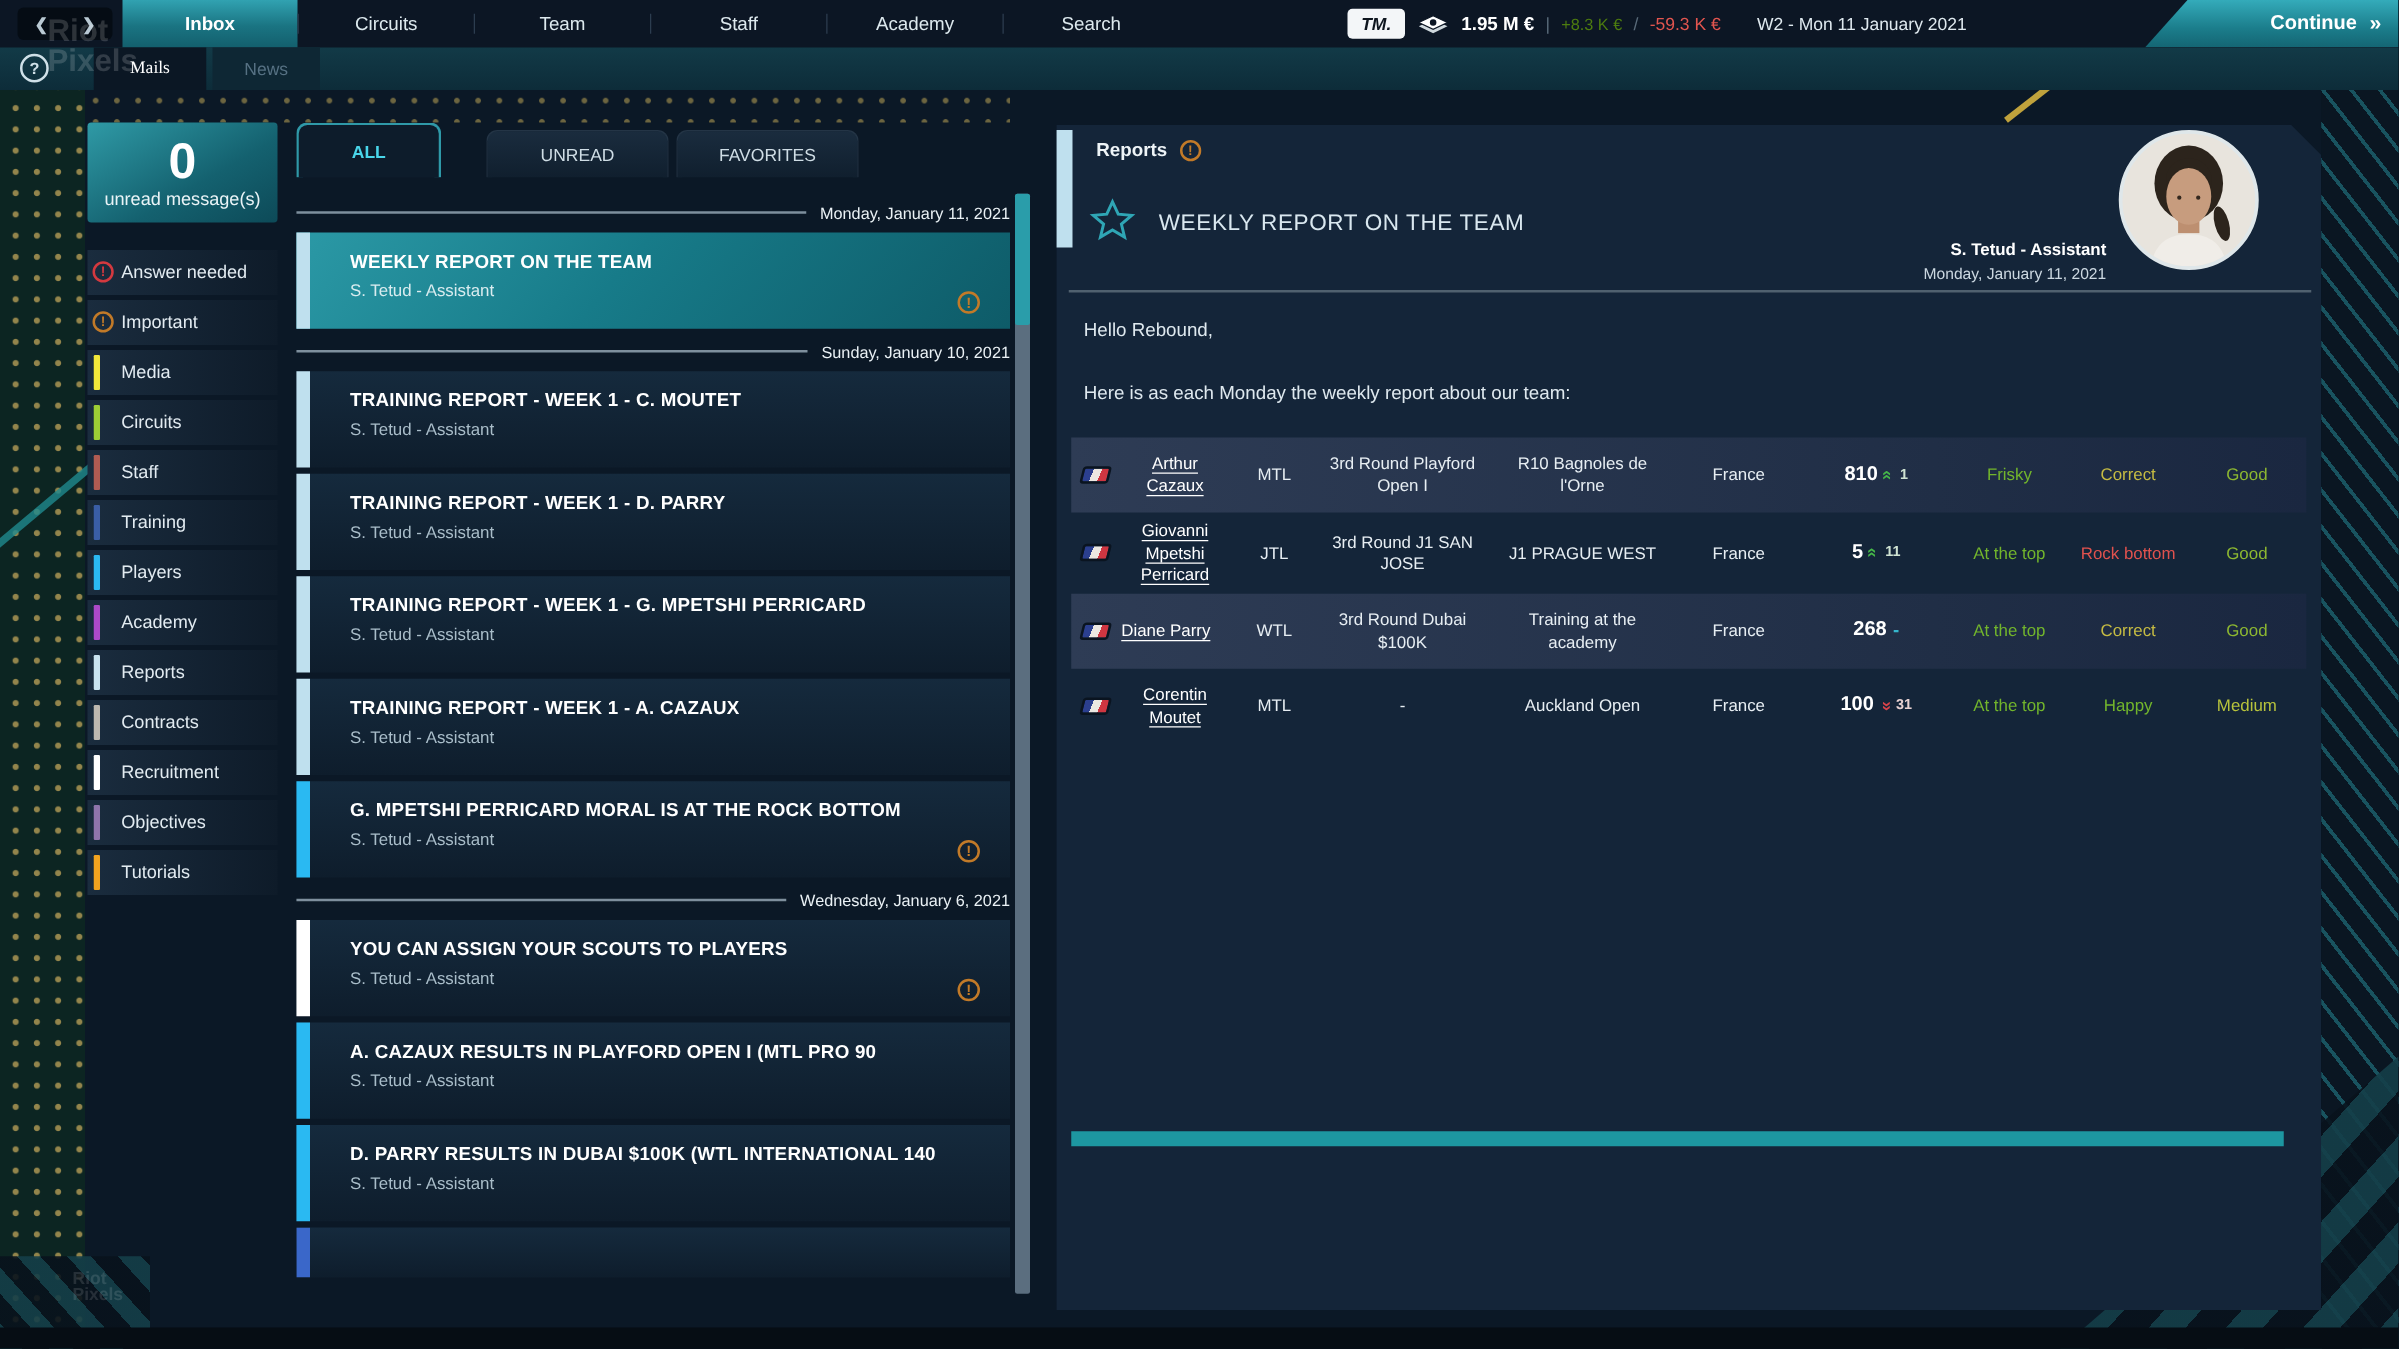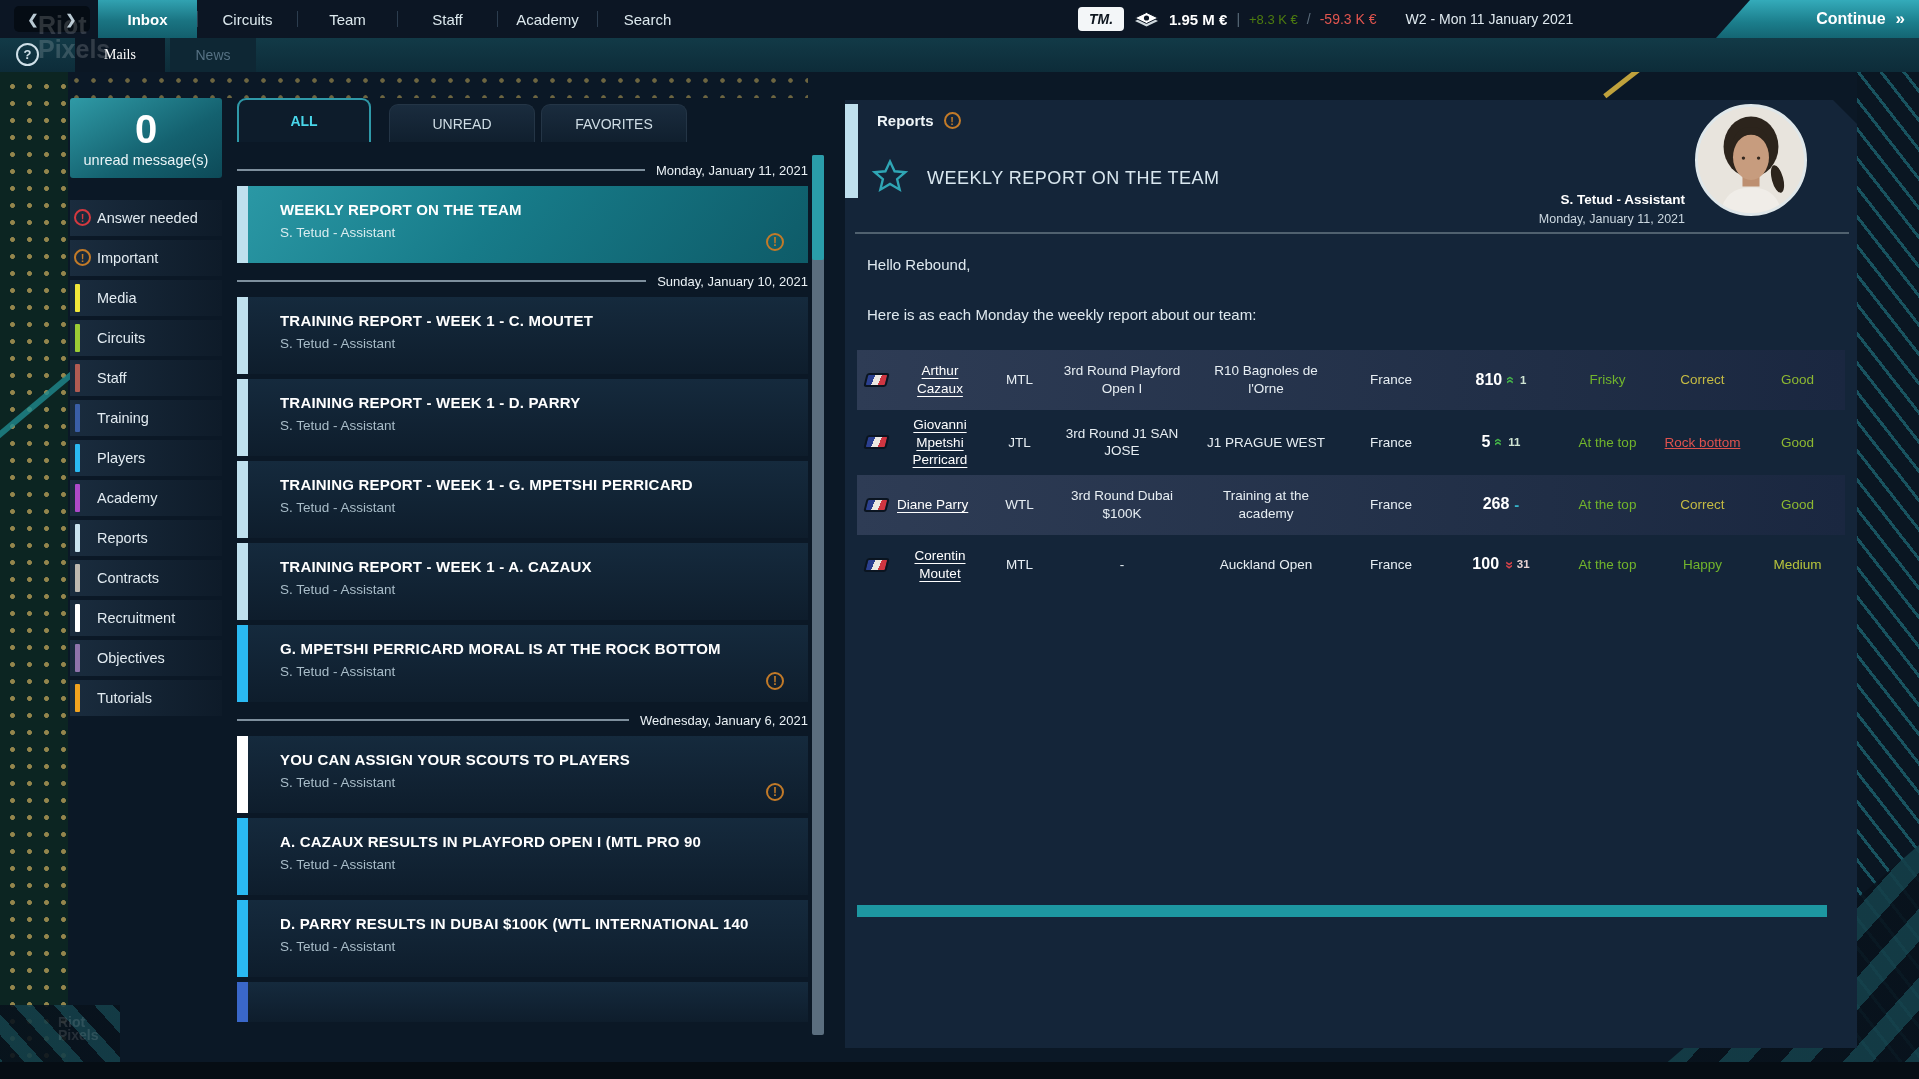--- a/index.html
+++ b/index.html
@@ -6,21 +6,21 @@
   *{box-sizing:border-box;font-family:"Liberation Sans",sans-serif;}
   .stage{position:relative;width:1919px;height:1079px;overflow:hidden;background:#0a1622;}
 
   
   .topbar{position:absolute;left:0;top:0;width:1919px;height:38px;background:#0c1624;}
   .navbox{position:absolute;left:14px;top:6px;width:76px;height:26px;background:#050c14;border-radius:5px;display:flex;align-items:center;justify-content:space-around;}
   .navchev{color:#b9c9d3;font-size:13px;font-weight:bold;cursor:pointer;padding:0 6px;}
   .topbar-tabs{position:absolute;left:98px;top:0;height:38px;display:flex;align-items:stretch;}
   .top-tab{display:flex;align-items:center;justify-content:center;color:#dde9ee;font-size:15px;cursor:pointer;}
   .top-tab:nth-of-type(1){width:110px;}
-  .topbar-tabs .top-tab{width:99px;}
+  .topbar-tabs .top-tab{width:140px;}
   .top-tab.active{background:linear-gradient(180deg,#31a2b1 0%,#1a7482 55%,#135f6d 100%);color:#fff;font-weight:bold;}
   .tab-sep{width:1px;height:16px;background:#2c3d4f;align-self:center;}
   .money-cluster{position:absolute;left:1078px;top:0;height:38px;display:flex;align-items:center;gap:9px;}
   .tm-box{background:#f3f6f8;color:#0e161f;font-weight:800;font-style:italic;font-size:14px;border-radius:4px;width:46px;height:24px;display:flex;align-items:center;justify-content:center;}
   .balance{color:#ffffff;font-size:15px;font-weight:bold;}
   .msep{color:#5a6b7a;font-size:14px;}
   .gain{color:#4d7c0f;font-size:13px;}
   .loss{color:#e2554f;font-size:14px;}
   .topdate{color:#dfe9ef;font-size:14px;margin-left:20px;}
   .continue{position:absolute;right:0;top:0;width:203px;height:38px;clip-path:polygon(34px 0,100% 0,100% 100%,0 100%);background:linear-gradient(180deg,#34abba 0%,#1b7d8b 60%,#146573 100%);display:flex;align-items:center;justify-content:flex-end;padding-right:16px;gap:10px;cursor:pointer;}
@@ -60,21 +60,21 @@
   .unread-count{color:#fff;font-size:40px;font-weight:bold;line-height:1;}
   .unread-label{color:#eaf4f7;font-size:14.5px;margin-top:3px;}
   .cats{position:absolute;left:70px;top:200px;width:152px;}
   .cat-row{position:relative;height:36px;margin-bottom:4px;background:linear-gradient(90deg,#1a2c3e 0%,#0e1b29 100%);display:flex;align-items:center;cursor:pointer;}
   .cat-bar{position:absolute;left:5px;top:4px;width:5px;height:28px;border-radius:1px;}
   .cat-icon{position:absolute;left:4px;top:9px;width:17px;height:17px;border:2px solid;border-radius:50%;font-size:11px;font-weight:bold;display:flex;align-items:center;justify-content:center;}
   .cat-label{margin-left:27px;color:#e2ebf1;font-size:14.5px;}
 
   
   .mtab{position:absolute;display:flex;align-items:center;justify-content:center;font-size:14px;cursor:pointer;border-radius:9px 9px 0 0;}
-  .mtab.all{left:237px;top:98px;width:134px;height:44px;border:2px solid #2f99a8;border-bottom:none;color:#49d6ea;font-weight:bold;background:rgba(18,38,54,.35);}
+  .mtab.all{left:237px;top:98px;width:116px;height:44px;border:2px solid #2f99a8;border-bottom:none;color:#49d6ea;font-weight:bold;background:rgba(18,38,54,.35);}
   .mtab.unread{left:389px;top:104px;width:146px;height:38px;background:linear-gradient(180deg,#1a2c3e,#101f2e);color:#cfdde5;border:1px solid #243546;border-bottom:none;}
   .mtab.favorites{left:541px;top:104px;width:146px;height:38px;background:linear-gradient(180deg,#1a2c3e,#101f2e);color:#cfdde5;border:1px solid #243546;border-bottom:none;}
   .mail-list{position:absolute;left:237px;top:158px;width:571px;height:892px;overflow:hidden;}
   .mdivider{display:flex;align-items:center;height:20px;margin:8px 0 6px 0;}
   .mdivider:first-child{margin-top:2px;}
   .dline{flex:1;height:2px;background:#7e8f9d;}
   .dtext{margin-left:11px;color:#eaf1f5;font-size:13px;white-space:nowrap;}
   .mitem{position:relative;height:77px;margin-bottom:5px;background:linear-gradient(180deg,#152a3d 0%,#0e1d2c 100%);cursor:pointer;}
   .mitem.selected{background:linear-gradient(130deg,#2b99a6 0%,#177b89 45%,#0e5b68 100%);}
   .mitem.partial{height:40px;overflow:hidden;margin-bottom:0;}
@@ -377,21 +377,21 @@
             <div class="td">JTL</div>
             <div class="td">3rd Round J1 SAN JOSE</div>
             <div class="td">J1 PRAGUE WEST</div>
             <div class="td">France</div>
             <div class="td rank-cell">
               <span class="rankv">5</span>
               <span class="rchev up">«</span>
               <span class="rchange upc">11</span>
             </div>
             <div class="td status" style="color: rgb(114, 181, 44);">At the top</div>
-            <div class="td status" style="color: rgb(224, 82, 78); text-decoration: underline;">Rock bottom</div>
+            <div class="td status" style="color: rgb(224, 82, 78);">Rock bottom</div>
             <div class="td status" style="color: rgb(141, 184, 49);">Good</div>
           </div>
           <div class="trow hl">
             <div class="td player-cell">
               <span class="flag"></span>
               <span class="pname">Diane Parry</span>
             </div>
             <div class="td">WTL</div>
             <div class="td">3rd Round Dubai $100K</div>
             <div class="td">Training at the academy</div>

